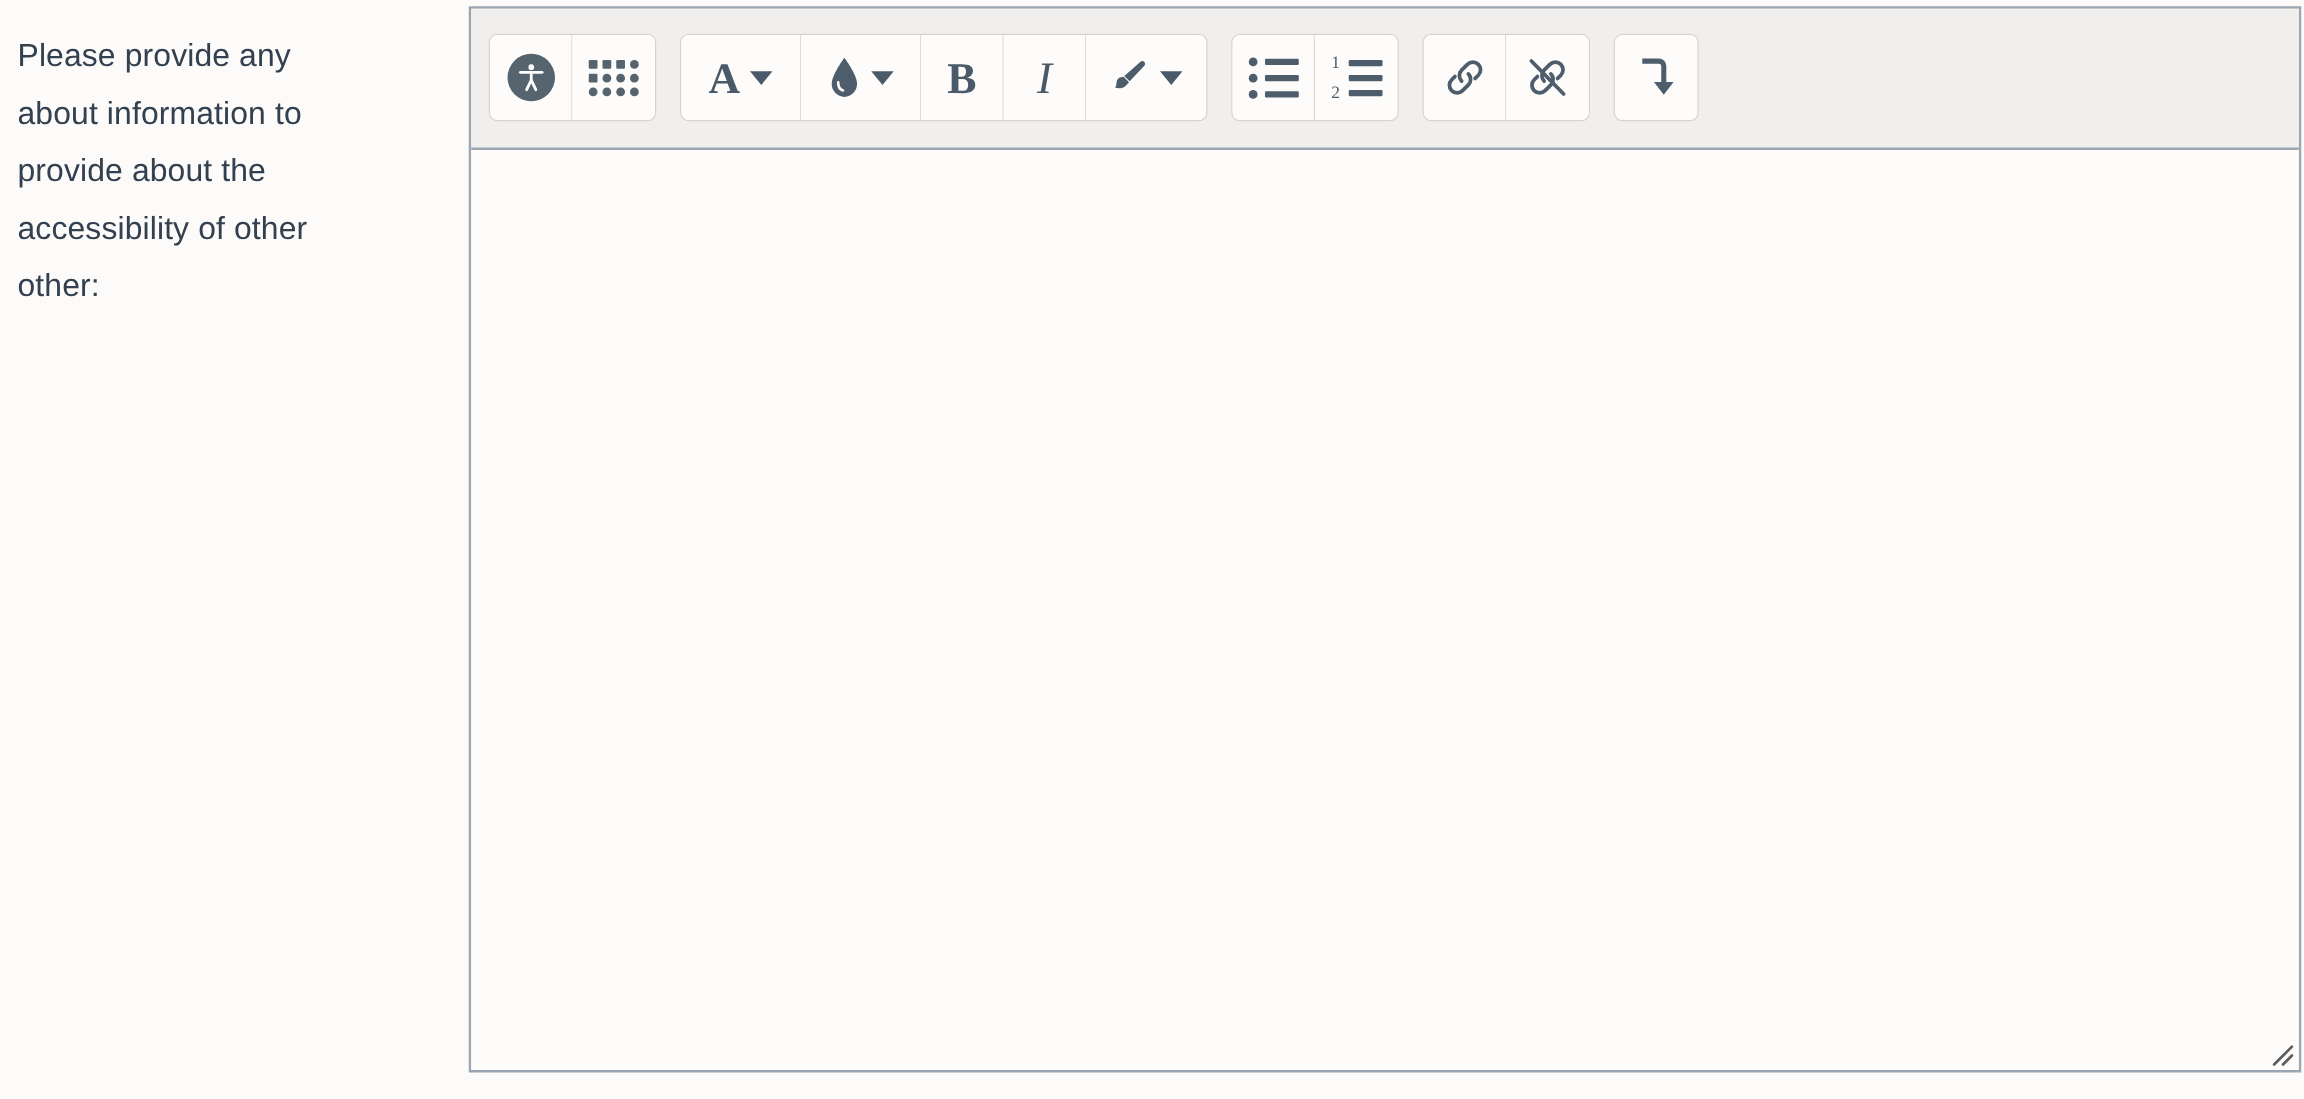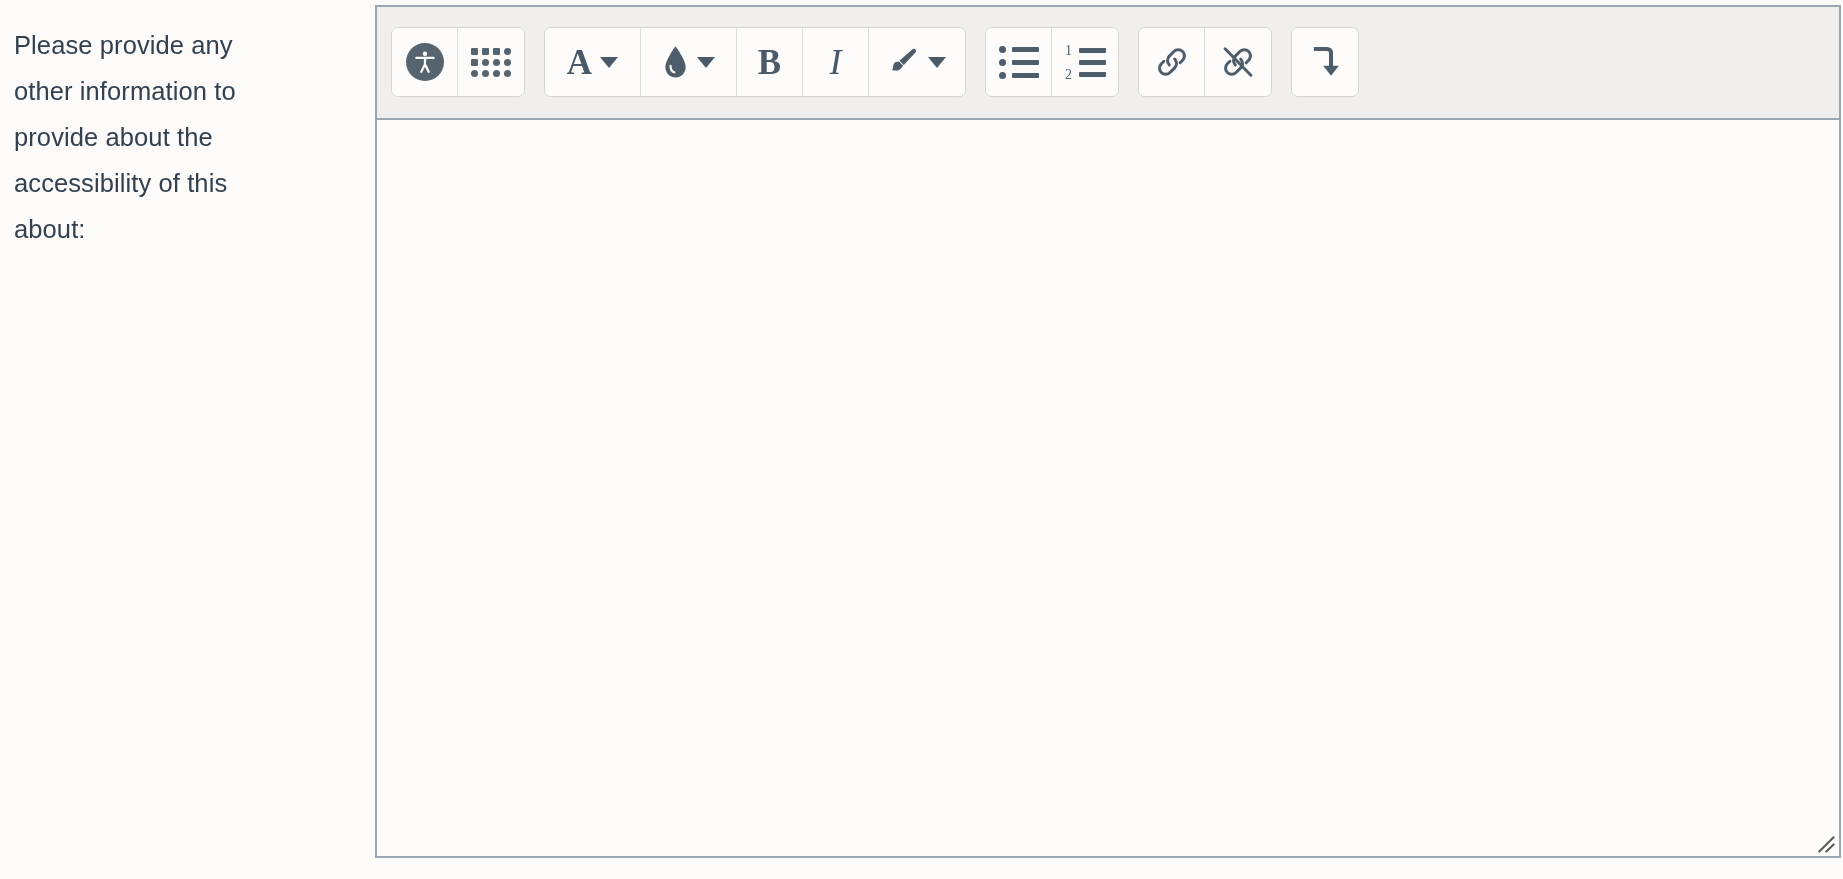--- a/index.html
+++ b/index.html
@@ -191,24 +191,24 @@
   }
 </style>
 </head>
 <body>
 
 <div class="form-row">
 
   <div class="label-col">
     <div class="field-label">
       <span>Please provide any</span><br>
-      <span>other information to</span><br>
+      <span>about information to</span><br>
       <span>provide about the</span><br>
-      <span>accessibility of this</span><br>
-      <span>about:</span>
+      <span>accessibility of other</span><br>
+      <span>other:</span>
     </div>
   </div>
 
   <div class="editor-col">
     <div class="editor-shell">
 
       <div class="toolbar">
 
         <div class="btn-group">
           <button class="tbtn">

